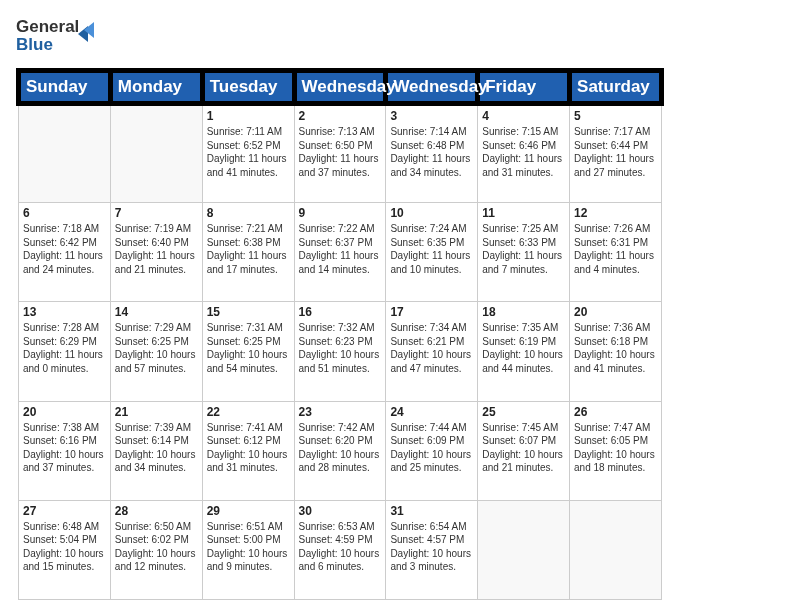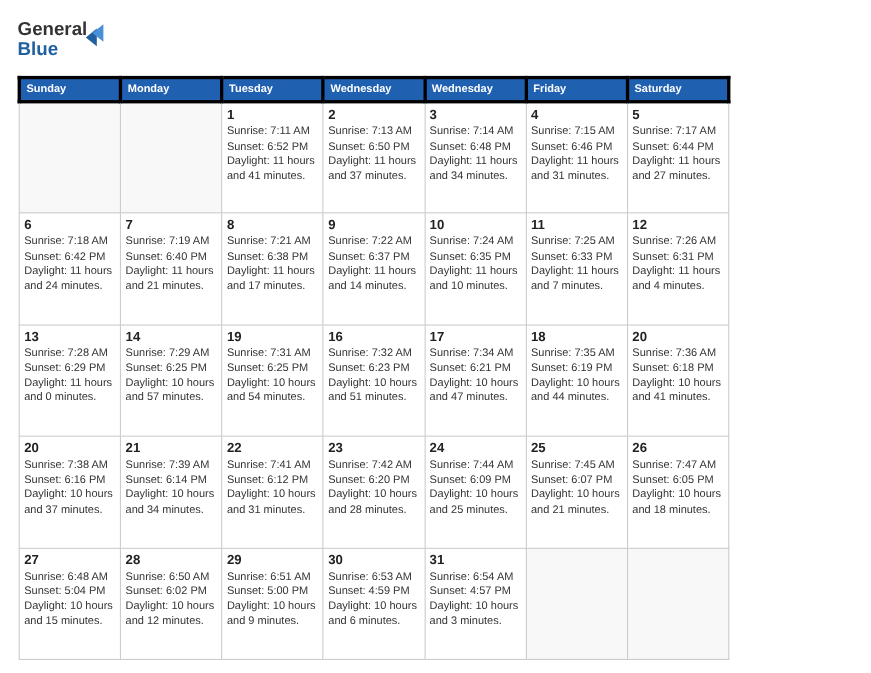--- a/index.html
+++ b/index.html
@@ -43,22 +43,22 @@
       flex: 1;
       border-collapse: collapse;
       width: 100%;
       table-layout: fixed;
     }
     .calendar th {
       background-color: #2060b0;
       color: #fff;
       text-align: left;
       padding: 4px 5px;
-      font-size: 10px;
-      border: 3px solid #000000;
+      font-size: 17px;
+      border: 5px solid #000000;
     }
     .calendar td {
       border: 1px solid #ccc;
       vertical-align: top;
       padding: 3px 4px;
       font-size: 10px;
       color: #333;
       height: 85px;
     }
     .calendar td.empty {
@@ -196,21 +196,21 @@
 Sunset: 6:29 PM
 Daylight: 11 hours and 0 minutes.</div>
           </td>
           <td>
             <span class="day-num">14</span>
             <div class="cell-info">Sunrise: 7:29 AM
 Sunset: 6:25 PM
 Daylight: 10 hours and 57 minutes.</div>
           </td>
           <td>
-            <span class="day-num">19</span>
+            <span class="day-num">15</span>
             <div class="cell-info">Sunrise: 7:31 AM
 Sunset: 6:25 PM
 Daylight: 10 hours and 54 minutes.</div>
           </td>
           <td>
             <span class="day-num">16</span>
             <div class="cell-info">Sunrise: 7:32 AM
 Sunset: 6:23 PM
 Daylight: 10 hours and 51 minutes.</div>
           </td>

